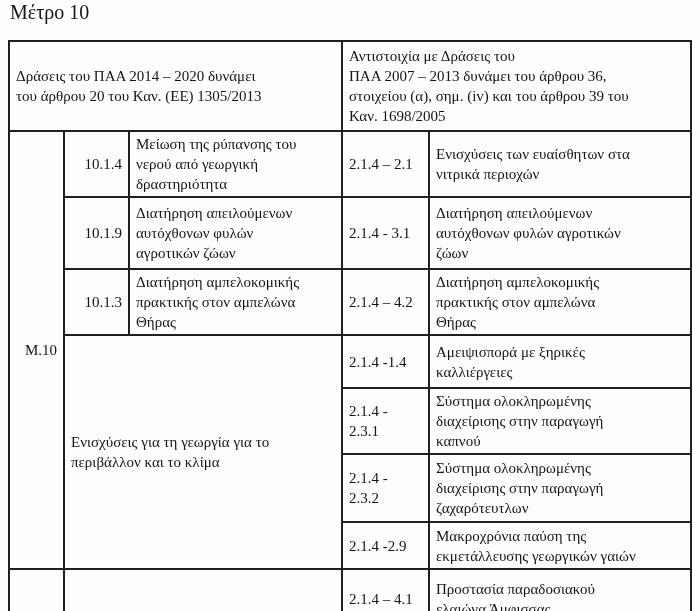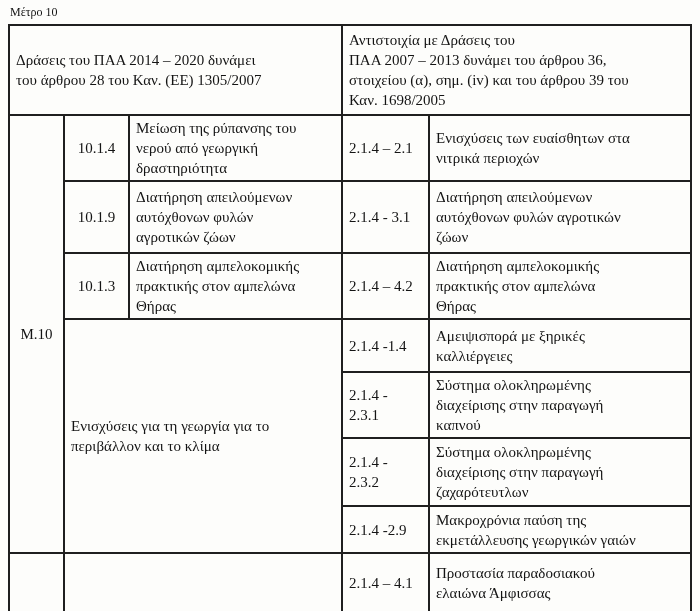--- a/index.html
+++ b/index.html
@@ -8,41 +8,41 @@
   }
   body {
     width: 700px;
     height: 611px;
     background: #fdfdfb;
     font-family: "Liberation Serif", "DejaVu Serif", serif;
     color: #141414;
     overflow: hidden;
   }
   .doc-title {
-    font-size: 12px;
-    padding: 3px 0 2px 10px;
+    font-size: 20px;
+    padding: 3px 0 18px 10px;
     line-height: 19px;
   }
   table.corr {
     border-collapse: collapse;
     table-layout: fixed;
     margin-left: 8px;
     width: 682px;
   }
   table.corr td {
     border: 2px solid #1f1f1f;
     font-size: 15px;
     line-height: 20px;
     padding: 2px 6px;
     vertical-align: middle;
     white-space: pre-line;
     overflow: hidden;
   }
   td.code-c {
-    text-align: center;
+    text-align: right;
     padding: 2px 2px;
     margin-top: 44px;
   }
   td.code-l {
     padding: 2px 4px;
   }
   col.c1 { width: 55px; }
   col.c2 { width: 65px; }
   col.c3 { width: 213px; }
   col.c4 { width: 87px; }
@@ -58,21 +58,21 @@
     <col class="c1">
       <col class="c2">
       <col class="c3">
       <col class="c4">
       <col class="c5">
   </colgroup>
 
   <tbody>
       <tr style="height:90px">
     <td colspan="3">Δράσεις του ΠΑΑ 2014 – 2020 δυνάμει
-του άρθρου 28 του Καν. (ΕΕ) 1305/2007</td>
+του άρθρου 20 του Καν. (ΕΕ) 1305/2013</td>
     <td colspan="2">Αντιστοιχία με Δράσεις του
 ΠΑΑ 2007 – 2013 δυνάμει του άρθρου 36,
 στοιχείου (α), σημ. (iv) και του άρθρου 39 του
 Καν. 1698/2005</td>
   </tr>
 
   <tr style="height:63px">
     <td rowspan="7" class="code-c">Μ.10</td>
     <td class="code-c">10.1.4</td>
     <td>Μείωση της ρύπανσης του

